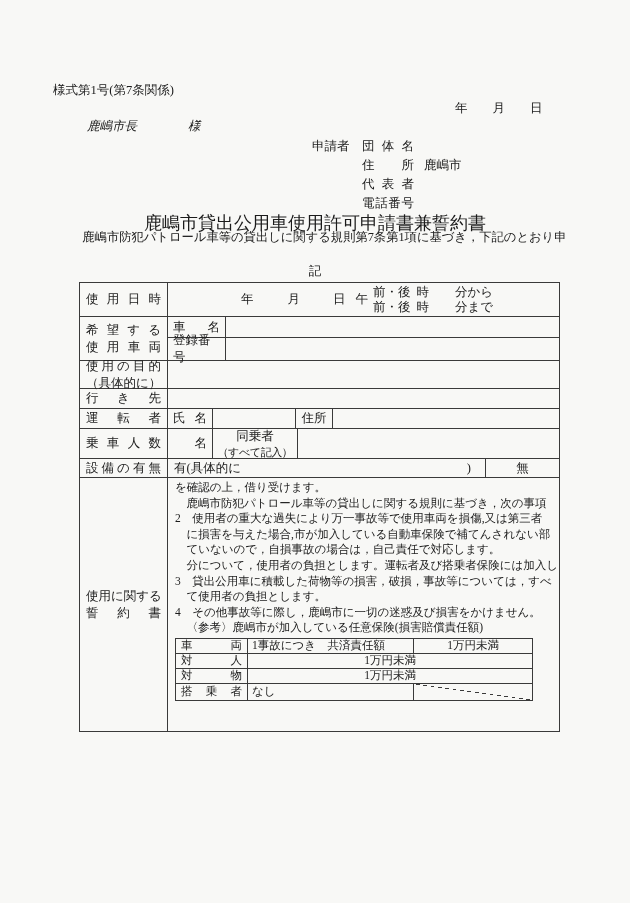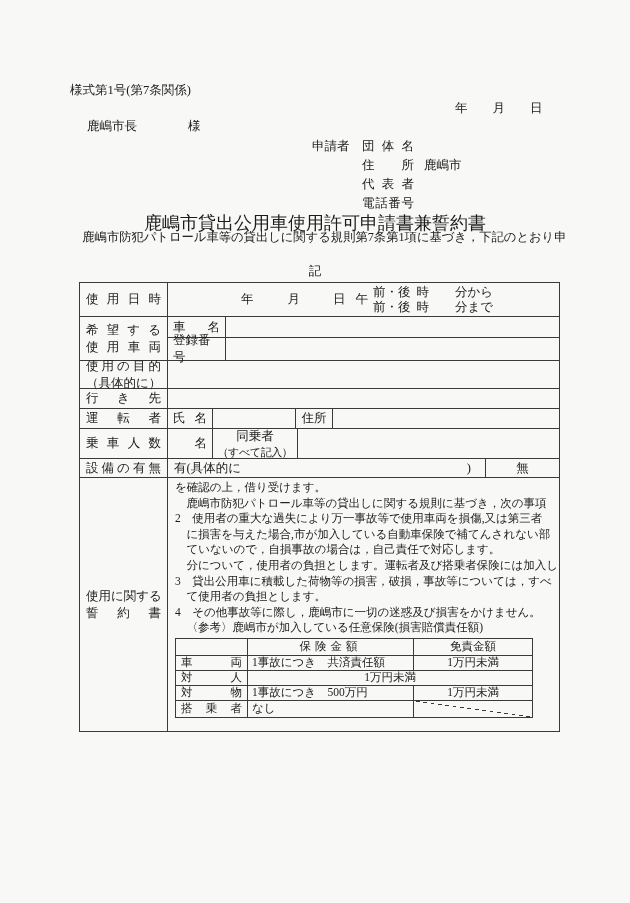--- a/index.html
+++ b/index.html
@@ -4,24 +4,24 @@
 <style>
   html,body{margin:0;padding:0;background:#e9e9e9;}
   .page{position:relative;width:630px;height:903px;margin:0 auto;background:#f8f8f6;
         font-family:"Liberation Serif","DejaVu Serif",serif;color:#1b1b1b;font-size:12.5px;
         overflow:hidden;}
   .abs{position:absolute;}
   .pre{white-space:pre;}
   
   .dist{display:flex;justify-content:space-between;}
   
-  .form-number{left:70px;top:82px;font-family:Liberation Serif, serif;}
+  .form-number{left:53px;top:82px;font-family:Liberation Serif, serif;}
   .date-line{left:455px;top:100px;display:flex;}
   .date-line span{margin-right:25px;}
-  .addressee-line{left:87px;top:118px;display:flex;}
+  .addressee-line{left:87px;top:118px;display:flex;font-style:italic;}
   .addressee-honorific{margin-left:51px;}
   .applicant{left:312px;top:137px;}
   .app-row{height:19px;display:flex;align-items:center;}
   .app-row.indent{margin-left:50px;}
   .app-who{width:50px;}
   .app-label{width:52px;}
   .app-value{margin-left:10px;}
   .doc-title{left:0;top:211px;width:630px;text-align:center;font-size:18px;}
   .intro{left:70px;top:229px;width:500px;line-height:16.5px;font-size:12.3px;}
   .ki{left:0;top:263px;width:630px;text-align:center;}
@@ -320,25 +320,20 @@
         <div class="pl">2　使用者の重大な過失により万一事故等で使用車両を損傷,又は第三者</div>
         <div class="pl">　に損害を与えた場合,市が加入している自動車保険で補てんされない部</div>
         <div class="pl">　ていないので，自損事故の場合は，自己責任で対応します。</div>
         <div class="pl">　分について，使用者の負担とします。運転者及び搭乗者保険には加入し</div>
         <div class="pl">3　貸出公用車に積載した荷物等の損害，破損，事故等については，すべ</div>
         <div class="pl">　て使用者の負担とします。</div>
         <div class="pl">4　その他事故等に際し，鹿嶋市に一切の迷惑及び損害をかけません。</div>
         <div class="pl">　〈参考〉鹿嶋市が加入している任意保険(損害賠償責任額)</div>
 
         <div class="ins">
-          <div class="ins-row ih17">
-            <div class="ic1"></div>
-            <div class="ic2 head">保険金額</div>
-            <div class="ic3">免責金額</div>
-          </div>
           <div class="ins-row ih15">
             <div class="ic1">
                 <div class="dist">
                   <span>車</span>
                   <span>両</span>
                 </div>
               </div>
             <div class="ic2">1事故につき　共済責任額</div>
             <div class="ic3">1万円未満</div>
           </div>
@@ -351,21 +346,20 @@
               </div>
             <div class="ic3">1万円未満</div>
           </div>
           <div class="ins-row ih15">
             <div class="ic1">
                 <div class="dist">
                   <span>対</span>
                   <span>物</span>
                 </div>
               </div>
-            <div class="ic2">1事故につき　500万円</div>
             <div class="ic3">1万円未満</div>
           </div>
           <div class="ins-row ih16">
             <div class="ic1">
                 <div class="dist">
                   <span>搭</span>
                   <span>乗</span>
                   <span>者</span>
                 </div>
               </div>

